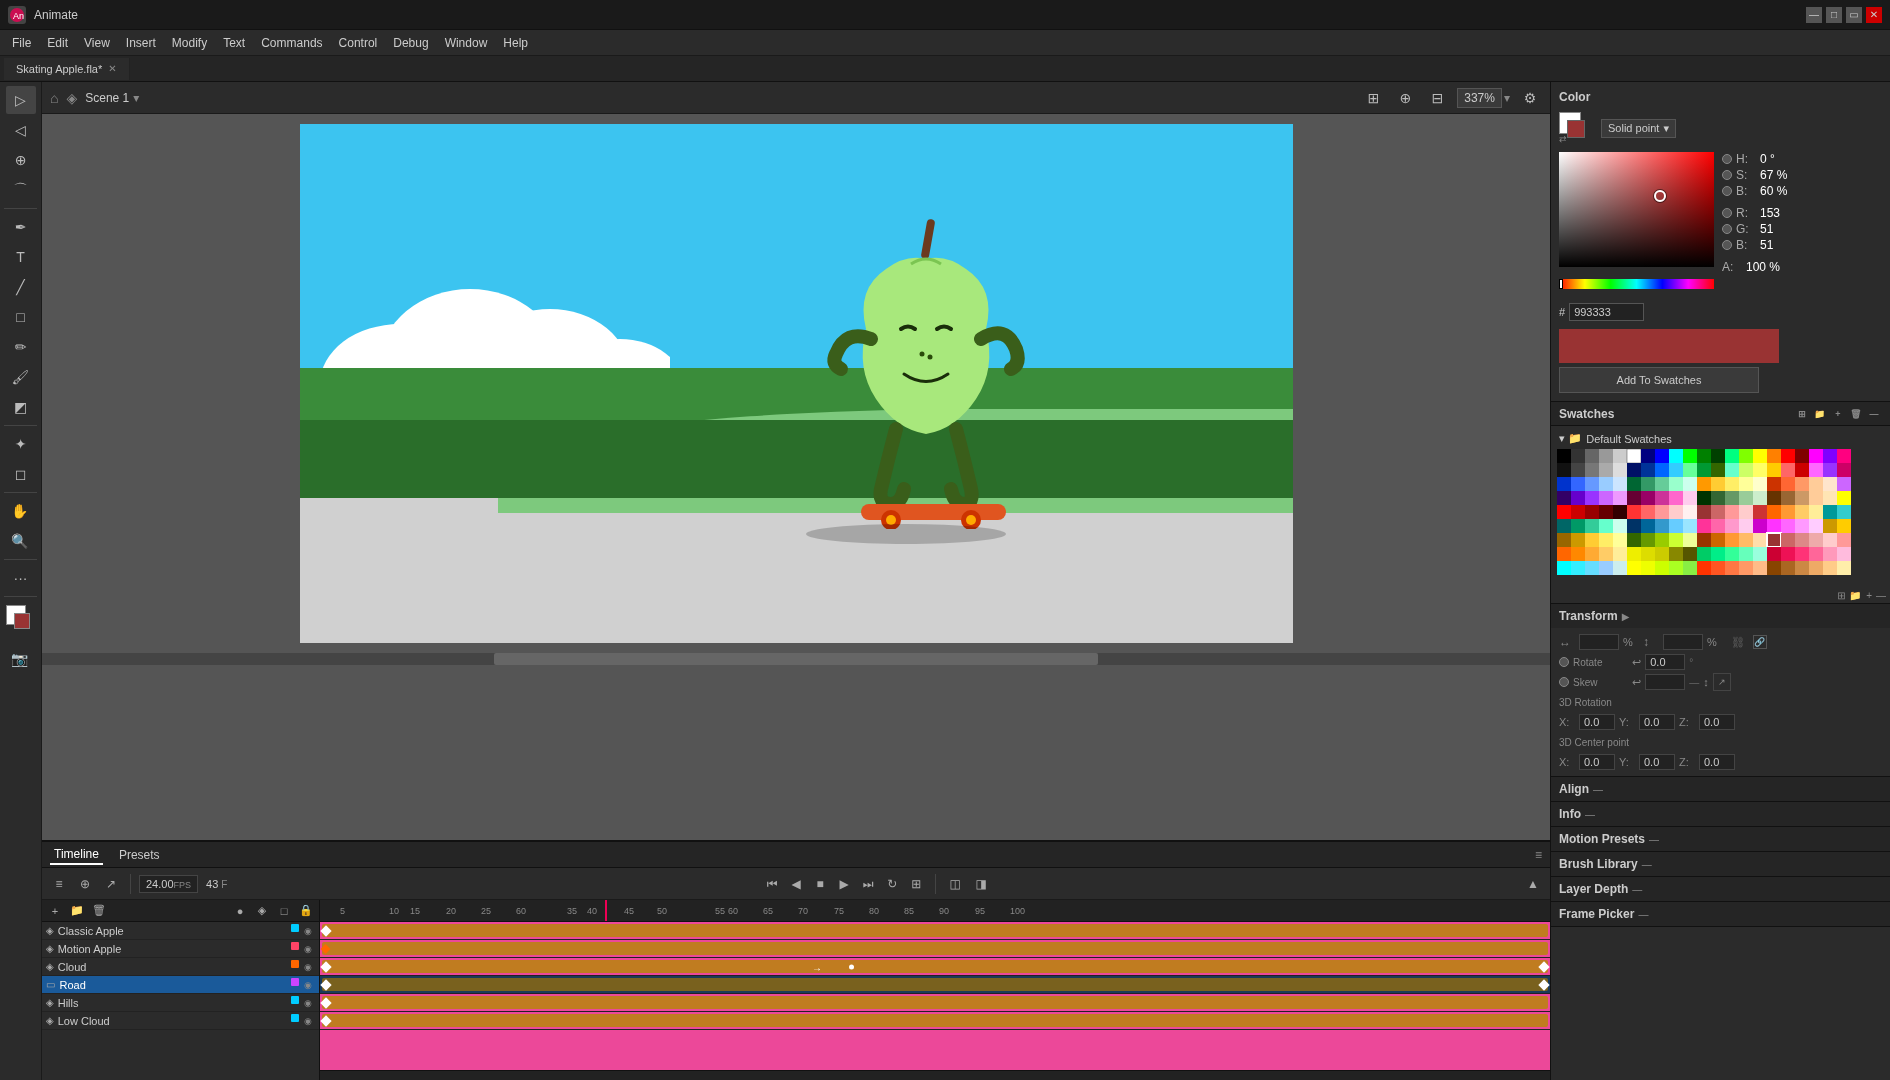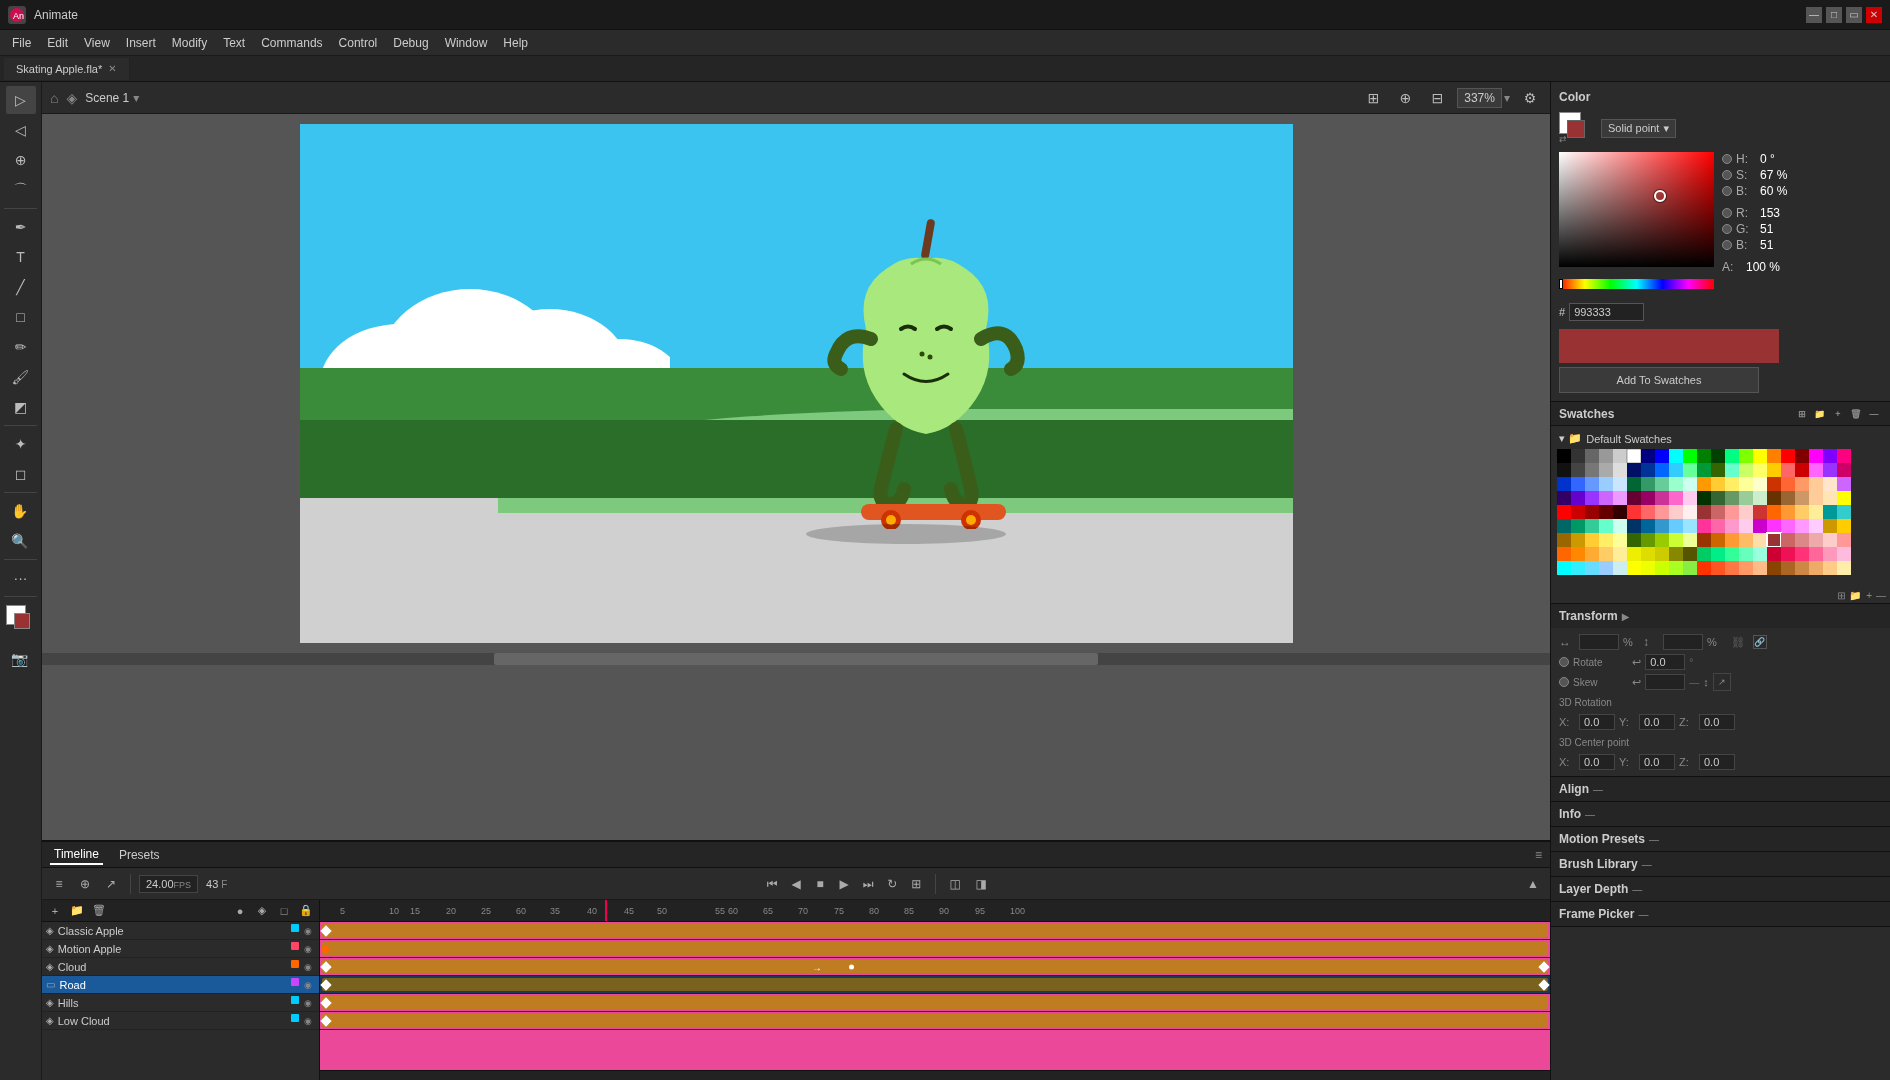--- a/index.html
+++ b/index.html
@@ -960,21 +960,21 @@
 
         <div id="frames-panel">
 
           <div id="frame-ruler">
             <div class="ruler-mark" style="left:20px;">5</div>
             <div class="ruler-mark" style="left:69px;">10</div>
             <div class="ruler-mark" style="left:90px;">15</div>
             <div class="ruler-mark" style="left:126px;">20</div>
             <div class="ruler-mark" style="left:161px;">25</div>
             <div class="ruler-mark" style="left:196px;">60</div>
-            <div class="ruler-mark" style="left:230px;">35</div>
+            <div class="ruler-mark" style="left:247px;">35</div>
             <div class="ruler-mark" style="left:267px;">40</div>
             <div class="ruler-mark" style="left:304px;">45</div>
             <div class="ruler-mark" style="left:337px;">50</div>
             <div class="ruler-mark" style="left:395px;">55</div>
             <div class="ruler-mark" style="left:408px;">60</div>
             <div class="ruler-mark" style="left:443px;">65</div>
             <div class="ruler-mark" style="left:478px;">70</div>
             <div class="ruler-mark" style="left:514px;">75</div>
             <div class="ruler-mark" style="left:549px;">80</div>
             <div class="ruler-mark" style="left:584px;">85</div>

